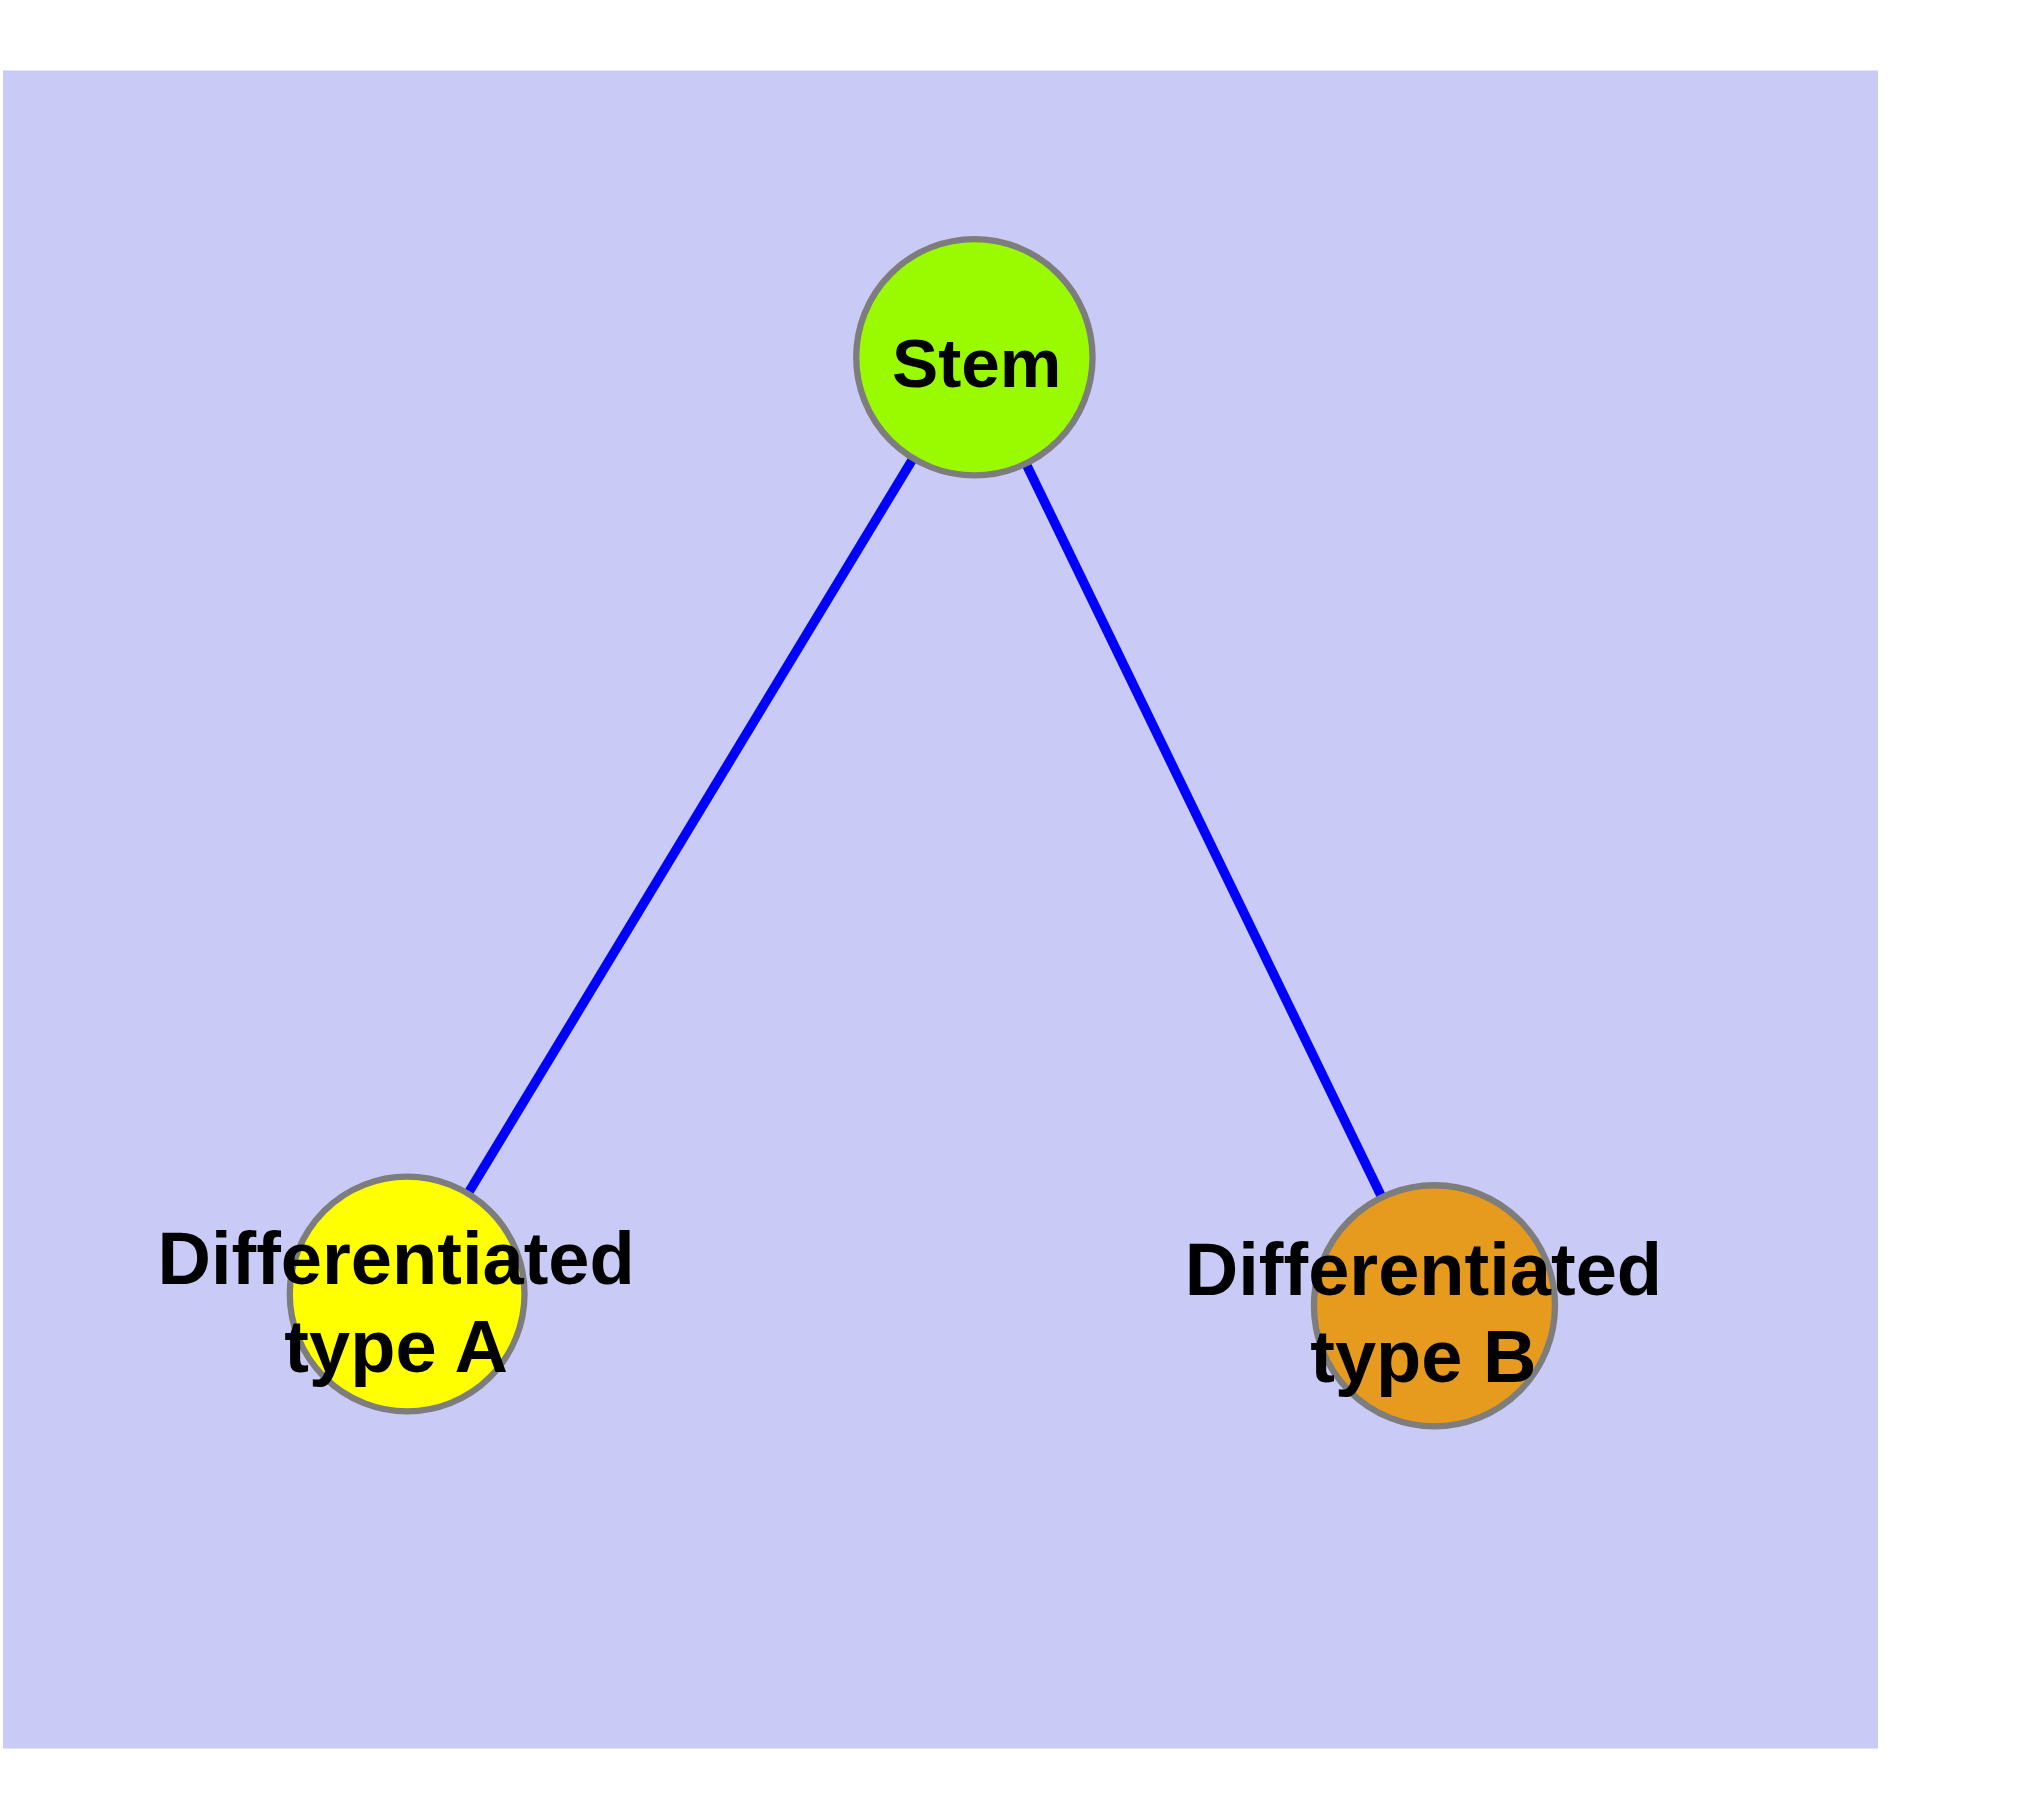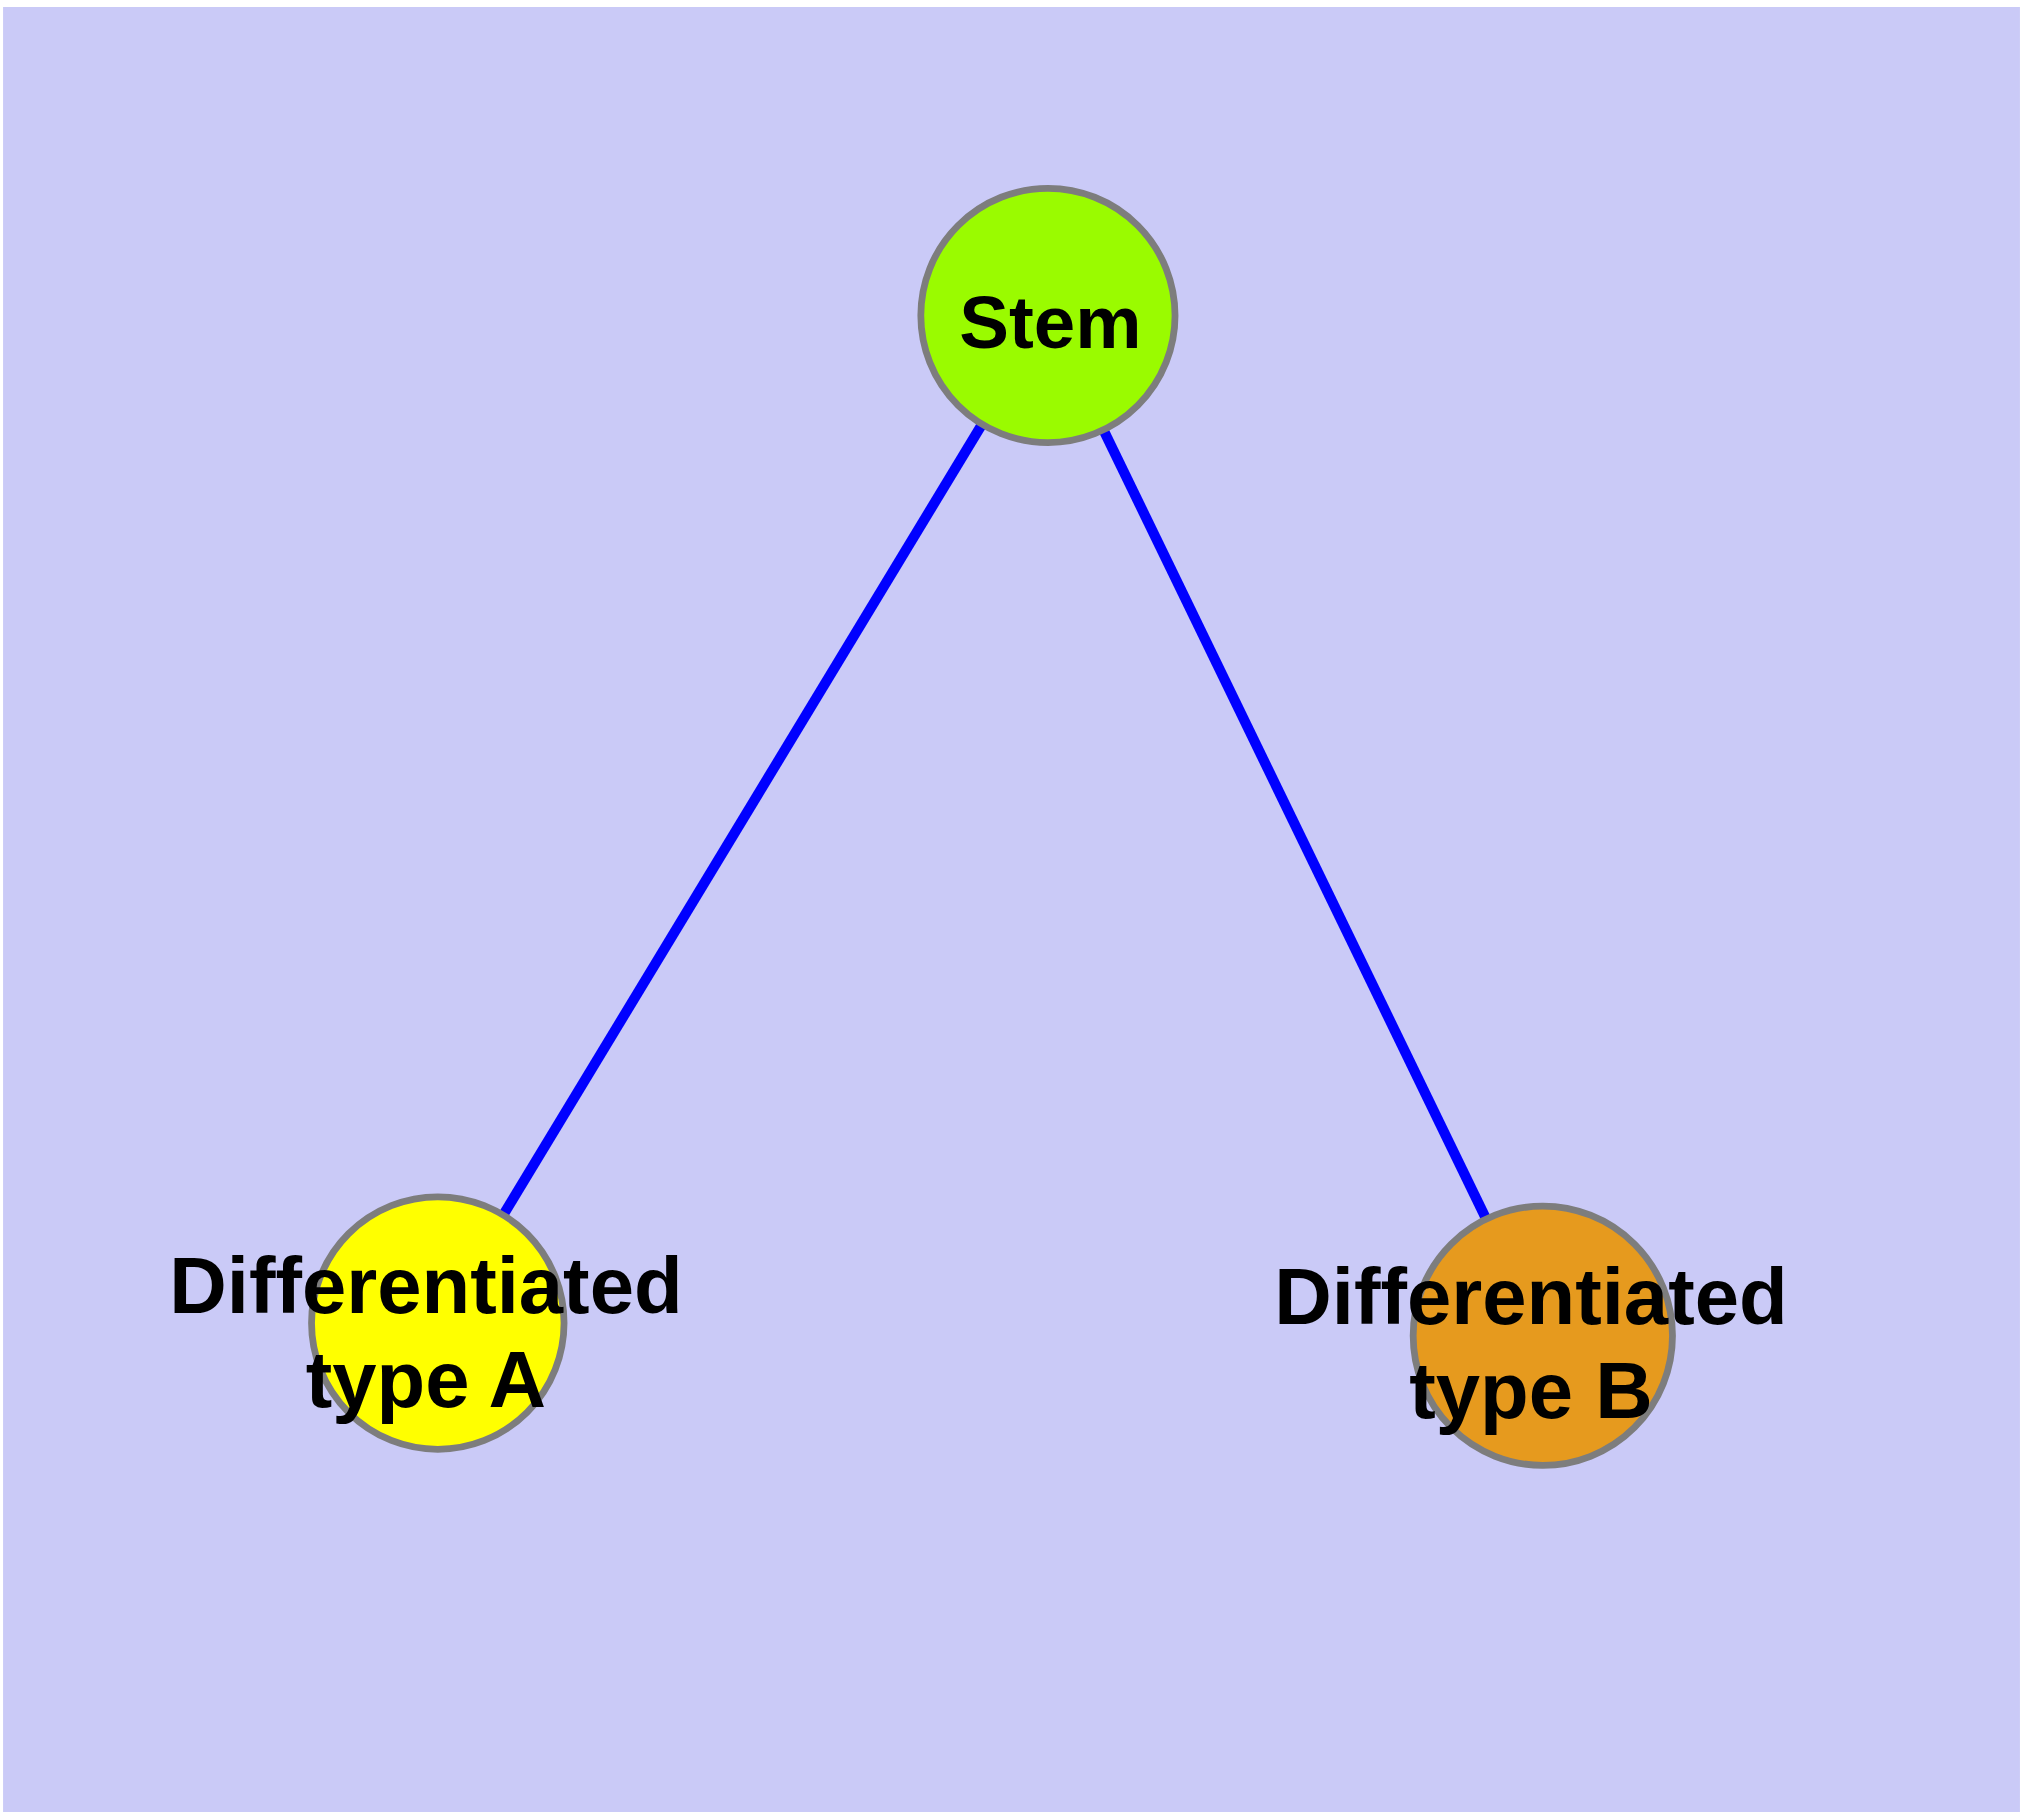--- a/index.html
+++ b/index.html
@@ -8,21 +8,21 @@
     background: #ffffff;
     width: 2021px;
     height: 1812px;
     overflow: hidden;
     font-family: "Liberation Sans", sans-serif;
   }
   .canvas-wrap {
     position: absolute;
     left: 3.4px;
     top: 6.8px;
-    width: 2017px;
+    width: 1875px;
     height: 1805px;
   }
   .canvas-wrap svg {
     display: block;
     width: 100%;
     height: 100%;
   }
   .node-circle {
     stroke: #7d7d7d;
     stroke-width: 8px;

